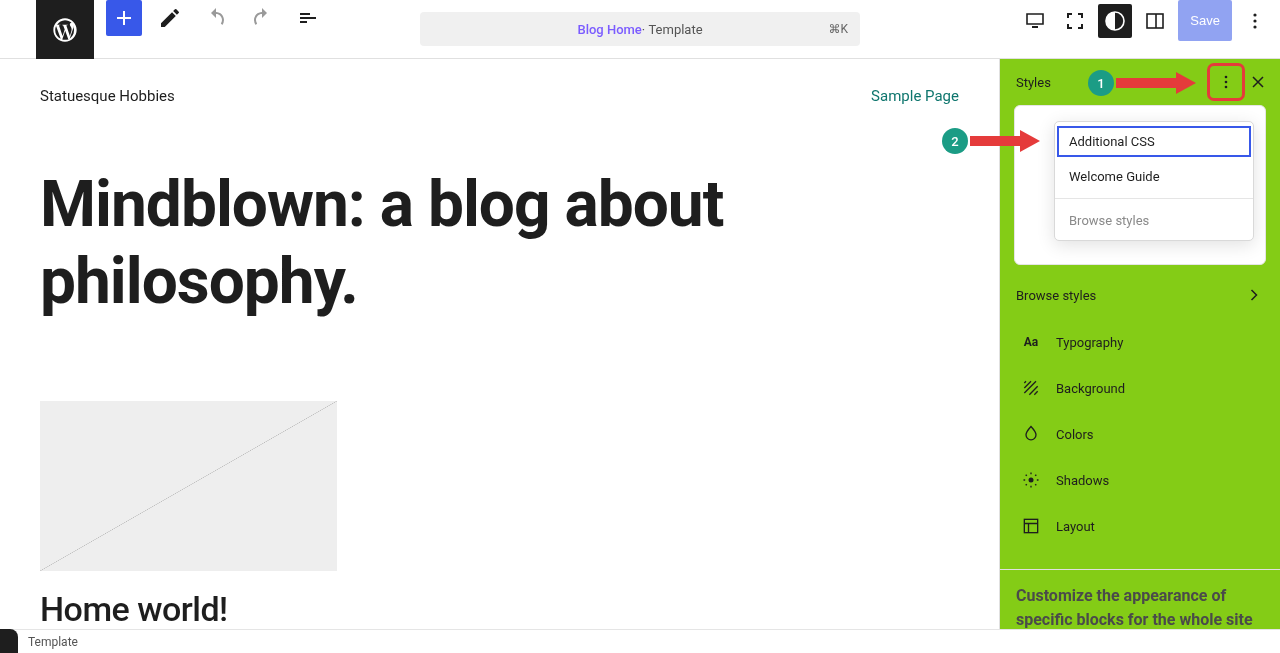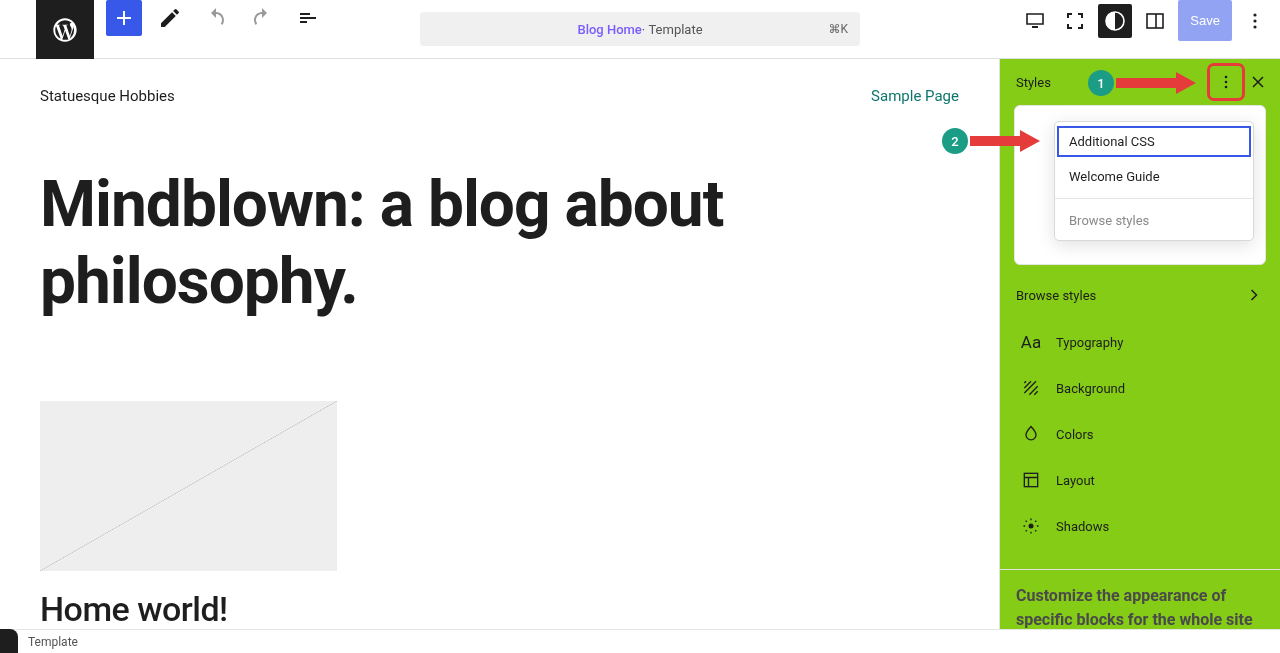--- a/index.html
+++ b/index.html
@@ -87,21 +87,21 @@
   .sb-row {
     display:flex; align-items:center; justify-content:space-between;
     padding:14px 16px; font-size:13px; color:#1e1e1e; cursor:pointer;
   }
   .sb-row svg.chev { width:20px; height:20px; fill:#1e1e1e; }
   .sb-item {
     display:flex; align-items:center; gap:14px; padding:12px 20px; font-size:13px; cursor:pointer;
   }
   .sb-item .ic { width:22px; height:22px; display:flex; align-items:center; justify-content:center; }
   .sb-item .ic svg { width:20px; height:20px; fill:#1e1e1e; }
-  .sb-item .ic.aa { font-size:17px; font-weight:400; }
+  .sb-item .ic.aa { font-size:12px; font-weight:700; }
   .sb-sep { height:1px; background:#e0e0e0; margin-top:20px; }
   .sb-footer { padding:14px 16px; font-size:16px; color:#4a4a4a; line-height:1.5;font-weight:bold; }
 
   
   .dropdown {
     position:absolute; top:62px; right:26px; width:200px; background:#fff;
     border:1px solid #d9d9d9; border-radius:5px; box-shadow:0 4px 18px rgba(0,0,0,.12);
     z-index:50; padding:2px 0;
   }
   .dd-item {
@@ -285,35 +285,35 @@
       <span class="ic">
           <svg viewBox="0 0 24 24">
             <path d="M12 3s6 6.5 6 10a6 6 0 0 1-12 0c0-3.5 6-10 6-10z" fill="none" stroke="#1e1e1e" stroke-width="1.6"></path>
           </svg>
         </span>
       <span>Colors</span>
     </div>
     <div class="sb-item">
       <span class="ic">
           <svg viewBox="0 0 24 24">
+            <circle cx="12" cy="12" r="3"></circle>
+            <path d="M12 3v2M12 19v2M3 12h2M19 12h2M5.6 5.6l1.4 1.4M17 17l1.4 1.4M5.6 18.4L7 17M17 7l1.4-1.4" stroke="#1e1e1e" stroke-width="1.6"></path>
+          </svg>
+        </span>
+      <span>Shadows</span>
+    </div>
+    <div class="sb-item">
+      <span class="ic">
+          <svg viewBox="0 0 24 24">
             <rect x="4" y="4" width="16" height="16" fill="none" stroke="#1e1e1e" stroke-width="1.6"></rect>
             <path d="M4 9h16M9 9v11" stroke="#1e1e1e" stroke-width="1.6"></path>
           </svg>
         </span>
       <span>Layout</span>
     </div>
-    <div class="sb-item">
-      <span class="ic">
-          <svg viewBox="0 0 24 24">
-            <circle cx="12" cy="12" r="3"></circle>
-            <path d="M12 3v2M12 19v2M3 12h2M19 12h2M5.6 5.6l1.4 1.4M17 17l1.4 1.4M5.6 18.4L7 17M17 7l1.4-1.4" stroke="#1e1e1e" stroke-width="1.6"></path>
-          </svg>
-        </span>
-      <span>Shadows</span>
-    </div>
 
     <div class="sb-sep"></div>
     <div class="sb-footer">Customize the appearance of specific blocks for the whole site</div>
   </aside>
 </div>
 
 <div class="bottombar">
   <span>Template</span>
 </div>
 <div class="bottom-left-fill"></div>

